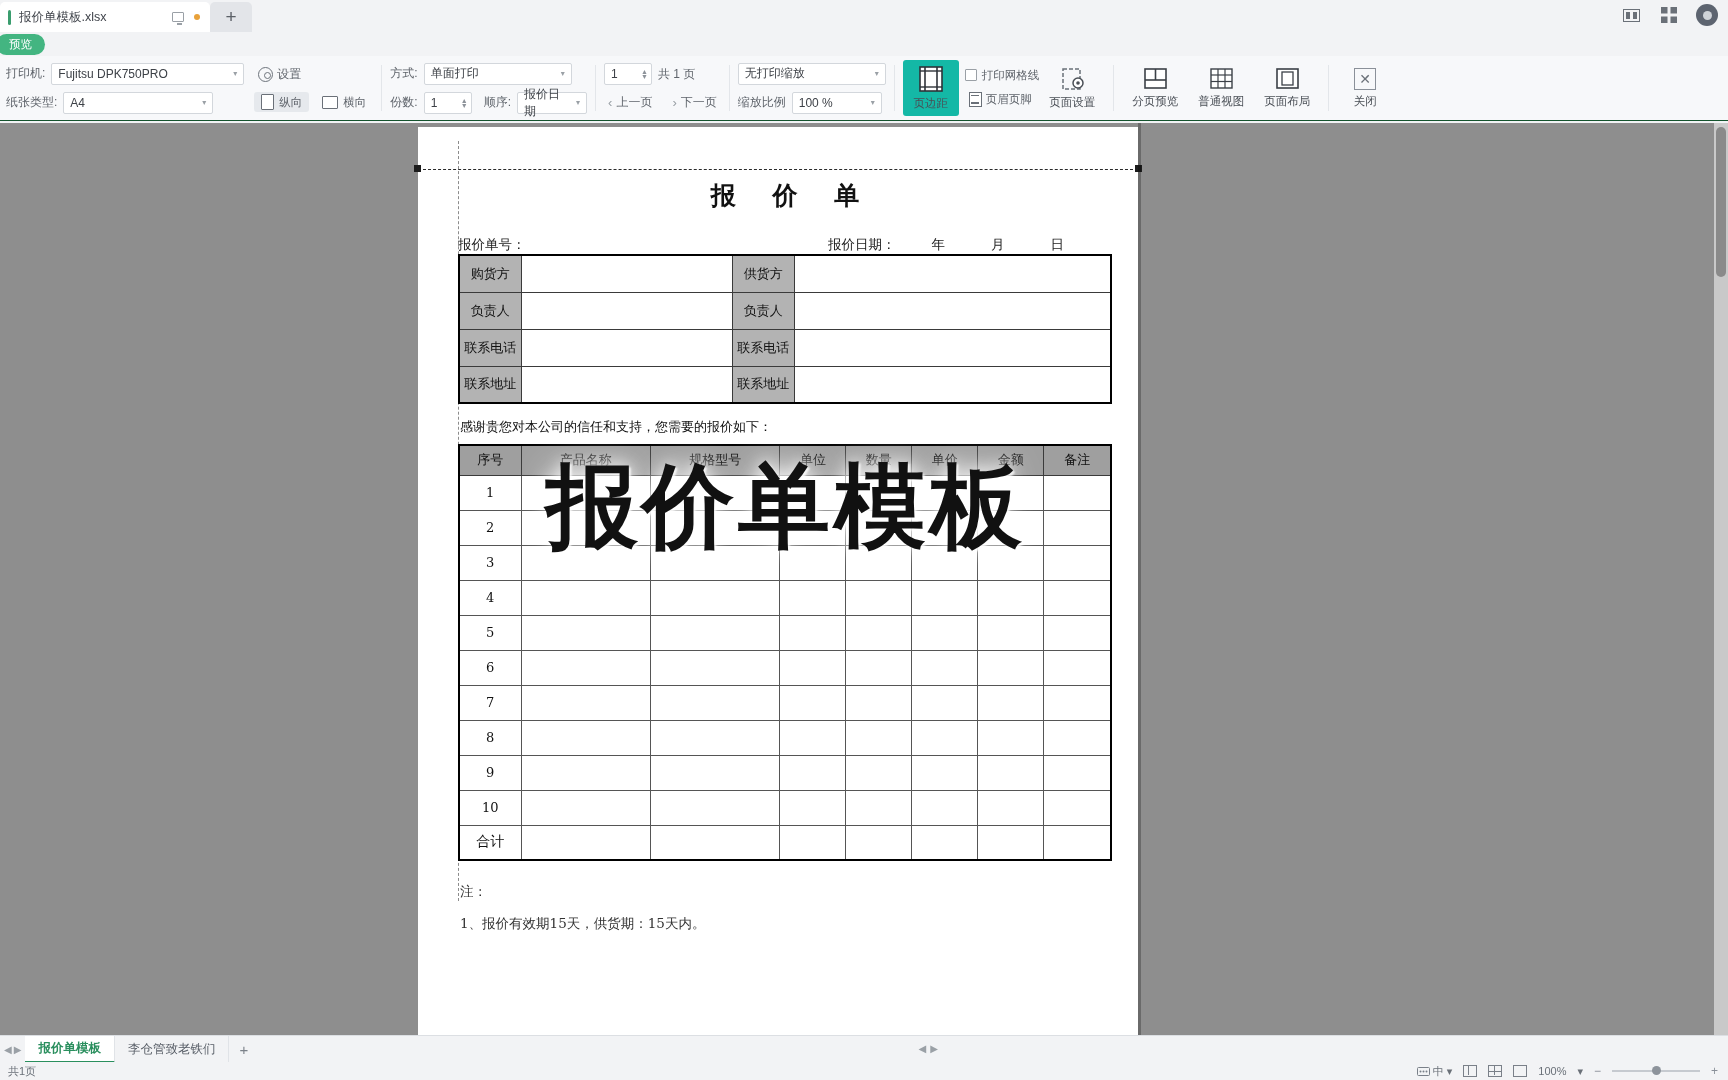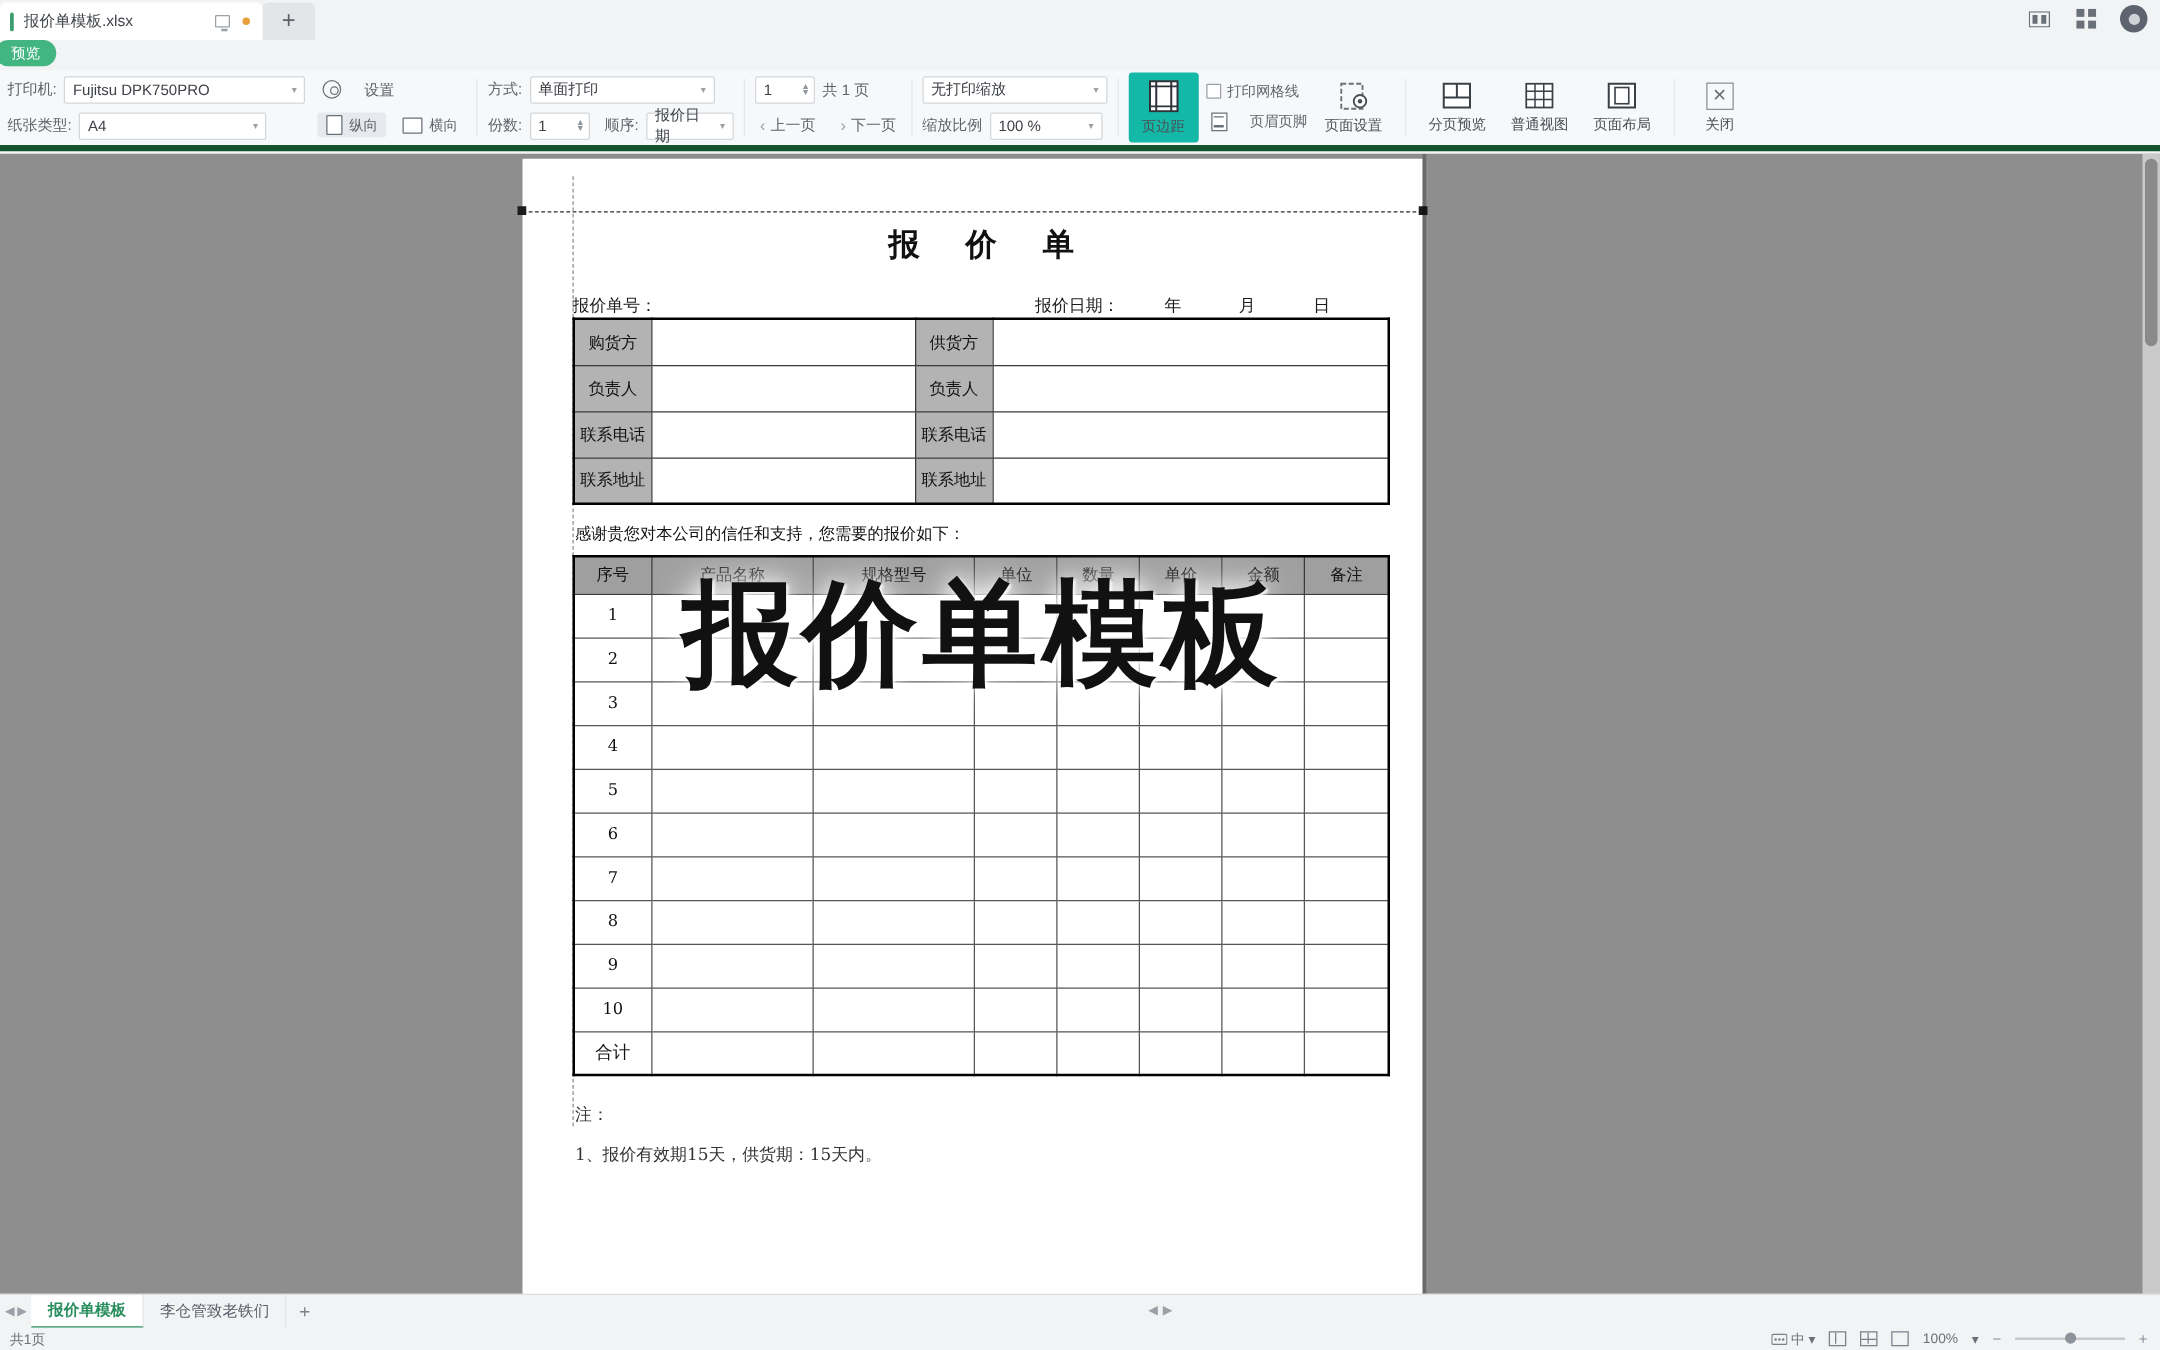--- a/index.html
+++ b/index.html
@@ -40,29 +40,29 @@
     border-top-left-radius:5px;border-top-right-radius:5px;
   }
   .titlebar-right{
     position:absolute;right:10px;top:4px;display:flex;align-items:center;gap:16px;
   }
   .tb-ico{ width:22px;height:22px;display:flex;align-items:center;justify-content:center;color:#6a7078;}
   .avatar-circ{ width:22px;height:22px;border-radius:50%;background:#5d6470;display:flex;align-items:center;justify-content:center;}
   .avatar-circ span{ display:block;width:9px;height:9px;border-radius:50%;background:#cfd3d8;}
 
   
-  .pillrow{ height:24px; background:#f2f3f5; display:flex; align-items:flex-start; padding-left:0px;}
+  .pillrow{ height:24px; background:#f2f3f5; display:flex; align-items:center; padding-left:0px;}
   .preview-pill{
     background:#43b581;color:#fff;font-size:11.5px;border-radius:11px;
     padding:3px 13px;margin-left:-4px;
   }
 
   
   .ribbon{
-    background:#f7f8fa; border-bottom:5px solid #14532d;
+    background:#f7f8fa; border-bottom:1px solid #14532d;
     height:65px; display:flex; align-items:center; padding:0 6px;
     position:relative;
   }
   .grp{ display:flex; align-items:center; height:100%; }
   .grp.col2{ flex-direction:column; justify-content:center; gap:7px; align-items:flex-start;}
   .sep{ width:1px;height:46px;background:#e3e6ea;margin:0 8px;}
   .lab{ font-size:12px;color:#5f646b; white-space:nowrap; }
   .lab.sm{ font-size:11.5px; }
   .fieldrow{ display:flex;align-items:center;gap:6px; }
   .select{
@@ -75,21 +75,21 @@
   .sel-paper{ width:150px; }
   .sel-mode{ width:148px; }
   .sel-order{ width:70px; }
   .sel-fit{ width:148px; }
   .sel-zoom{ width:90px; }
   .spin{
     border:1px solid #d3d7dc;background:#fff;height:22px;width:48px;border-radius:2px;
     display:flex;align-items:center;padding:0 3px 0 6px;font-size:12px;color:#3d4147;
   }
   .spin .arrows{ margin-left:auto;display:flex;flex-direction:column;line-height:5px;color:#8d939a;font-size:7px;}
-  .btn-ico{ display:flex;gap:18px;cursor:default;padding:2px 4px;border-radius:3px;}
+  .btn-ico{ display:flex;align-items:center;gap:4px;cursor:default;padding:2px 4px;border-radius:3px;}
   .gear{
     width:15px;height:15px;border-radius:50%;border:1.6px solid #6e747c;position:relative;
   }
   .gear:before{content:"";position:absolute;left:4.2px;top:4.2px;width:5px;height:5px;border-radius:50%;border:1.4px solid #6e747c;}
   .pg-icon{ width:13px;height:16px;border:1.4px solid #6a7078;border-radius:1px;background:#fff;}
   .pg-icon.land{ width:16px;height:13px;}
   .orient-btn{ display:flex;align-items:center;gap:5px;padding:2px 7px;border-radius:3px;}
   .orient-btn.active{ background:#e6e9ed;}
   .navbtn{ display:flex;align-items:center;gap:4px;color:#5f646b;font-size:12px;padding:2px 4px;}
   .chev{ color:#9aa0a6;font-size:13px;}

